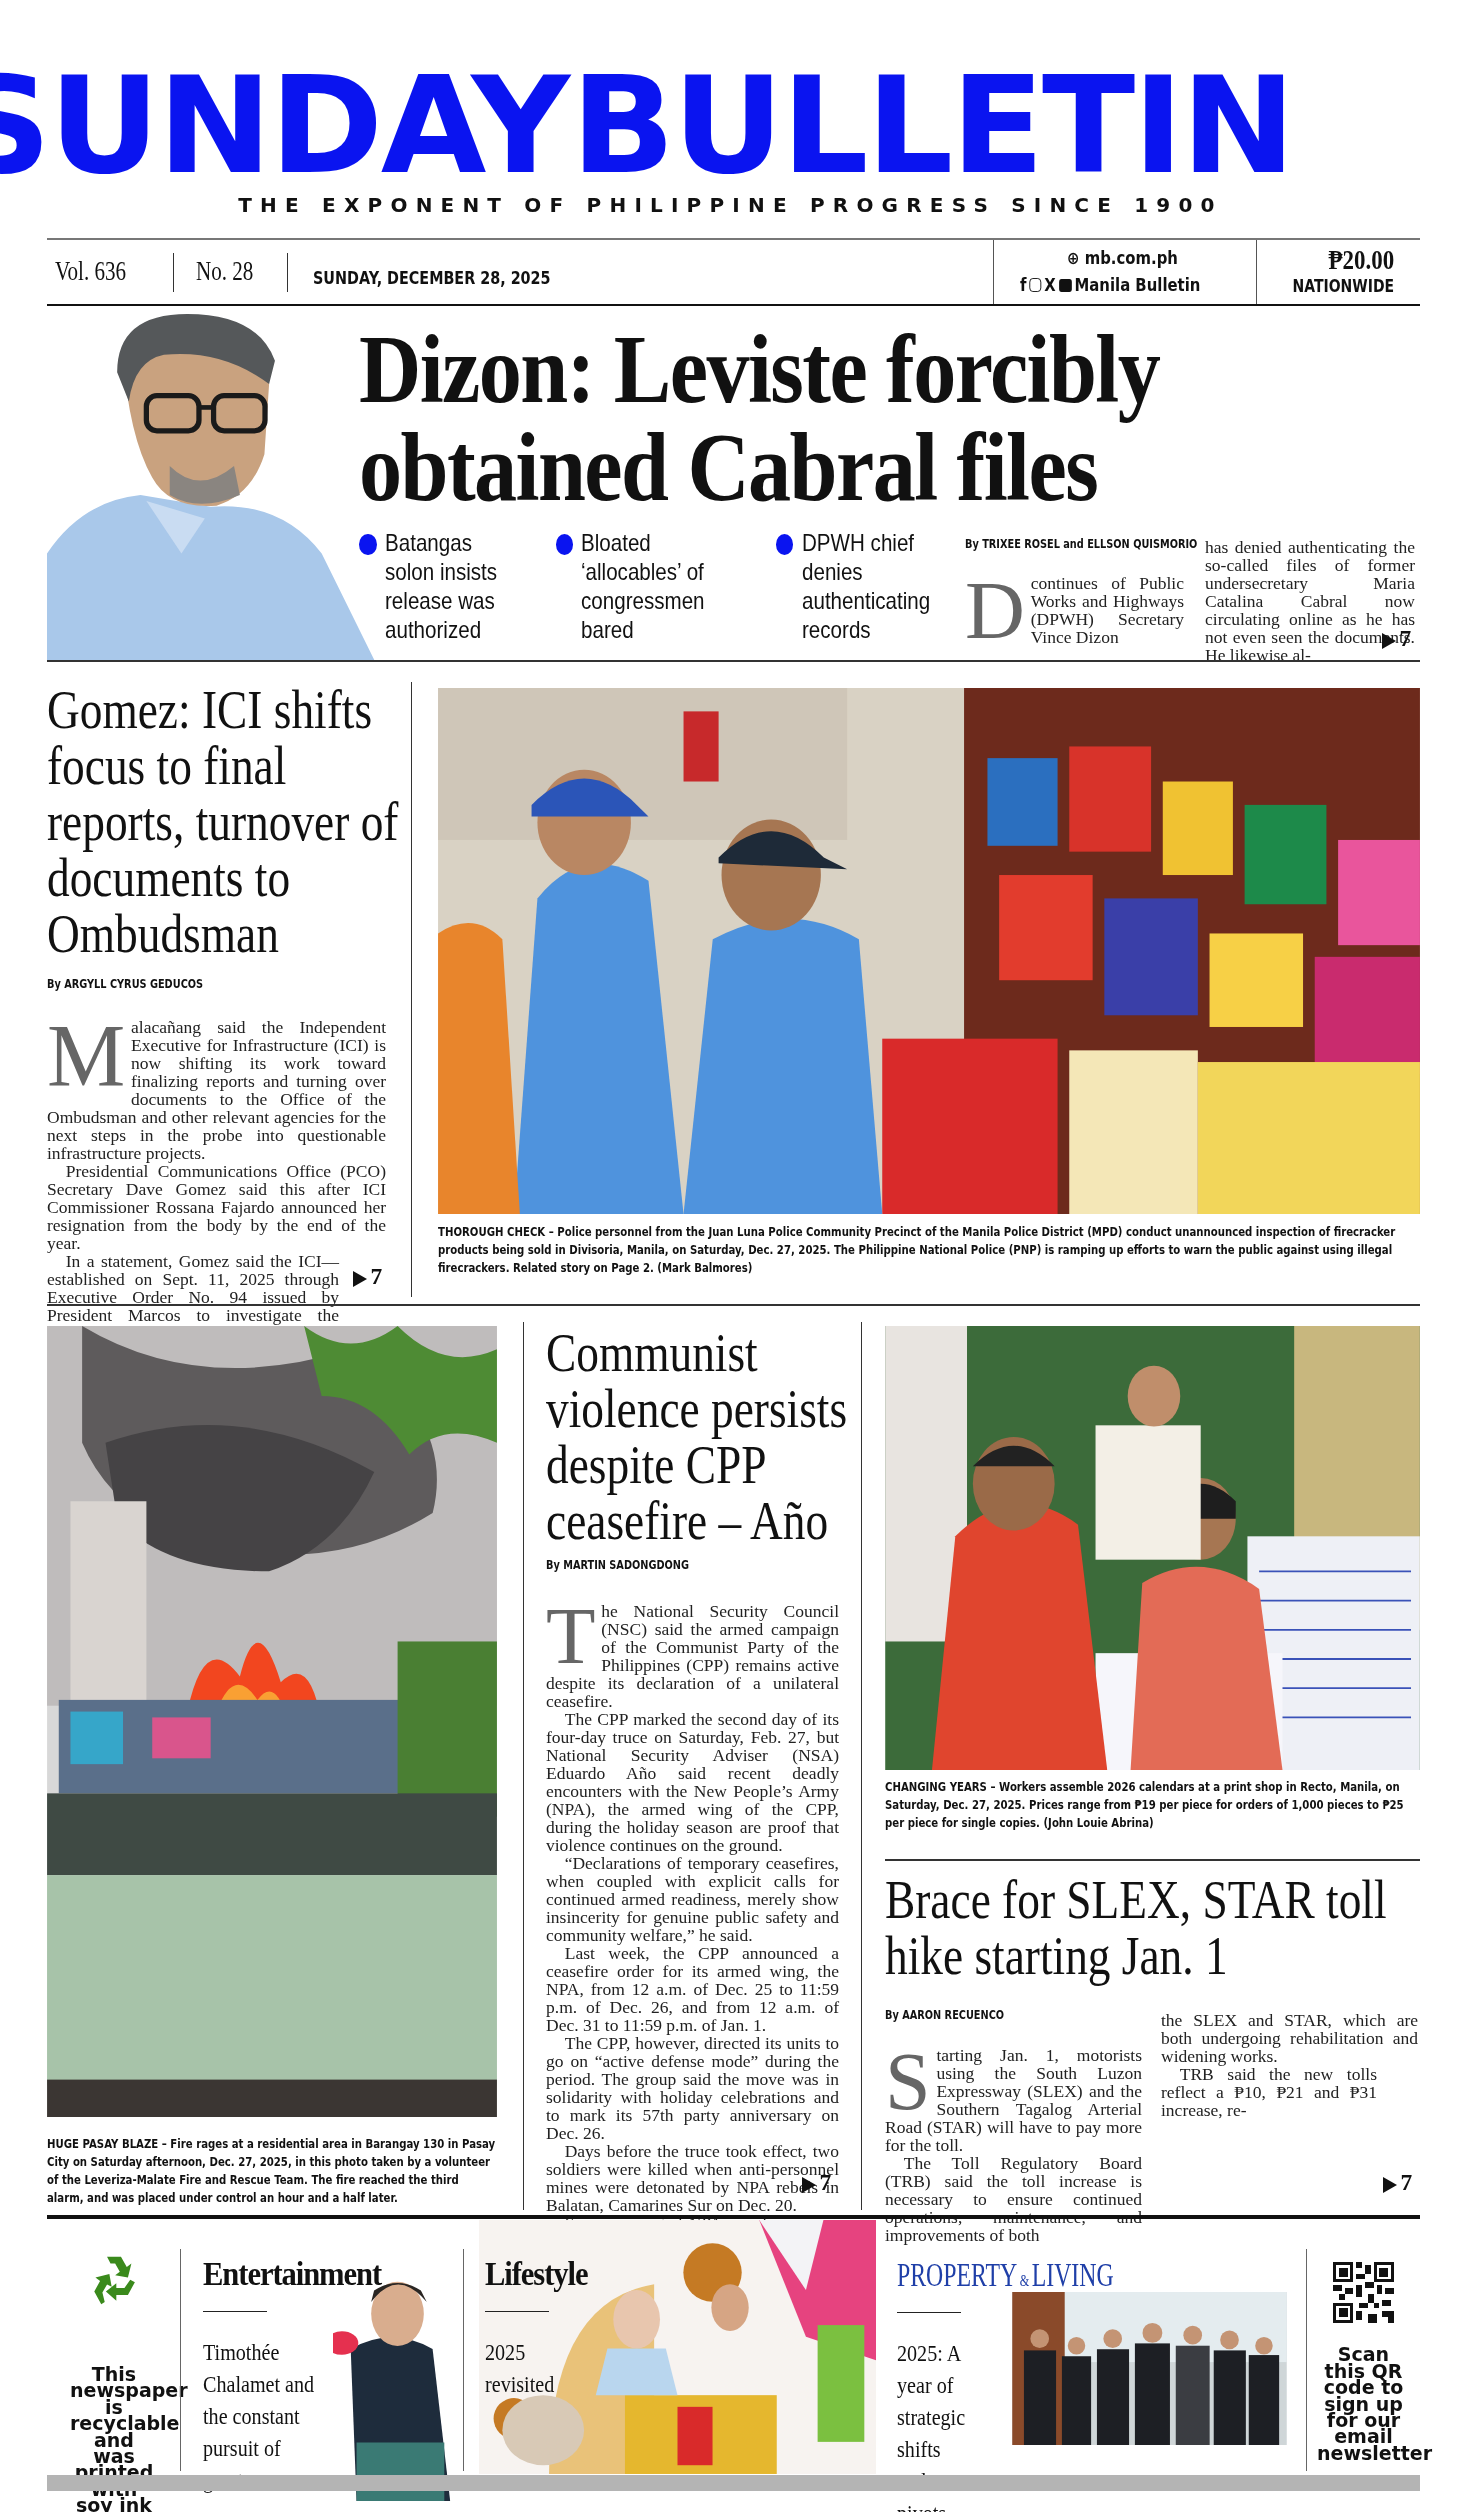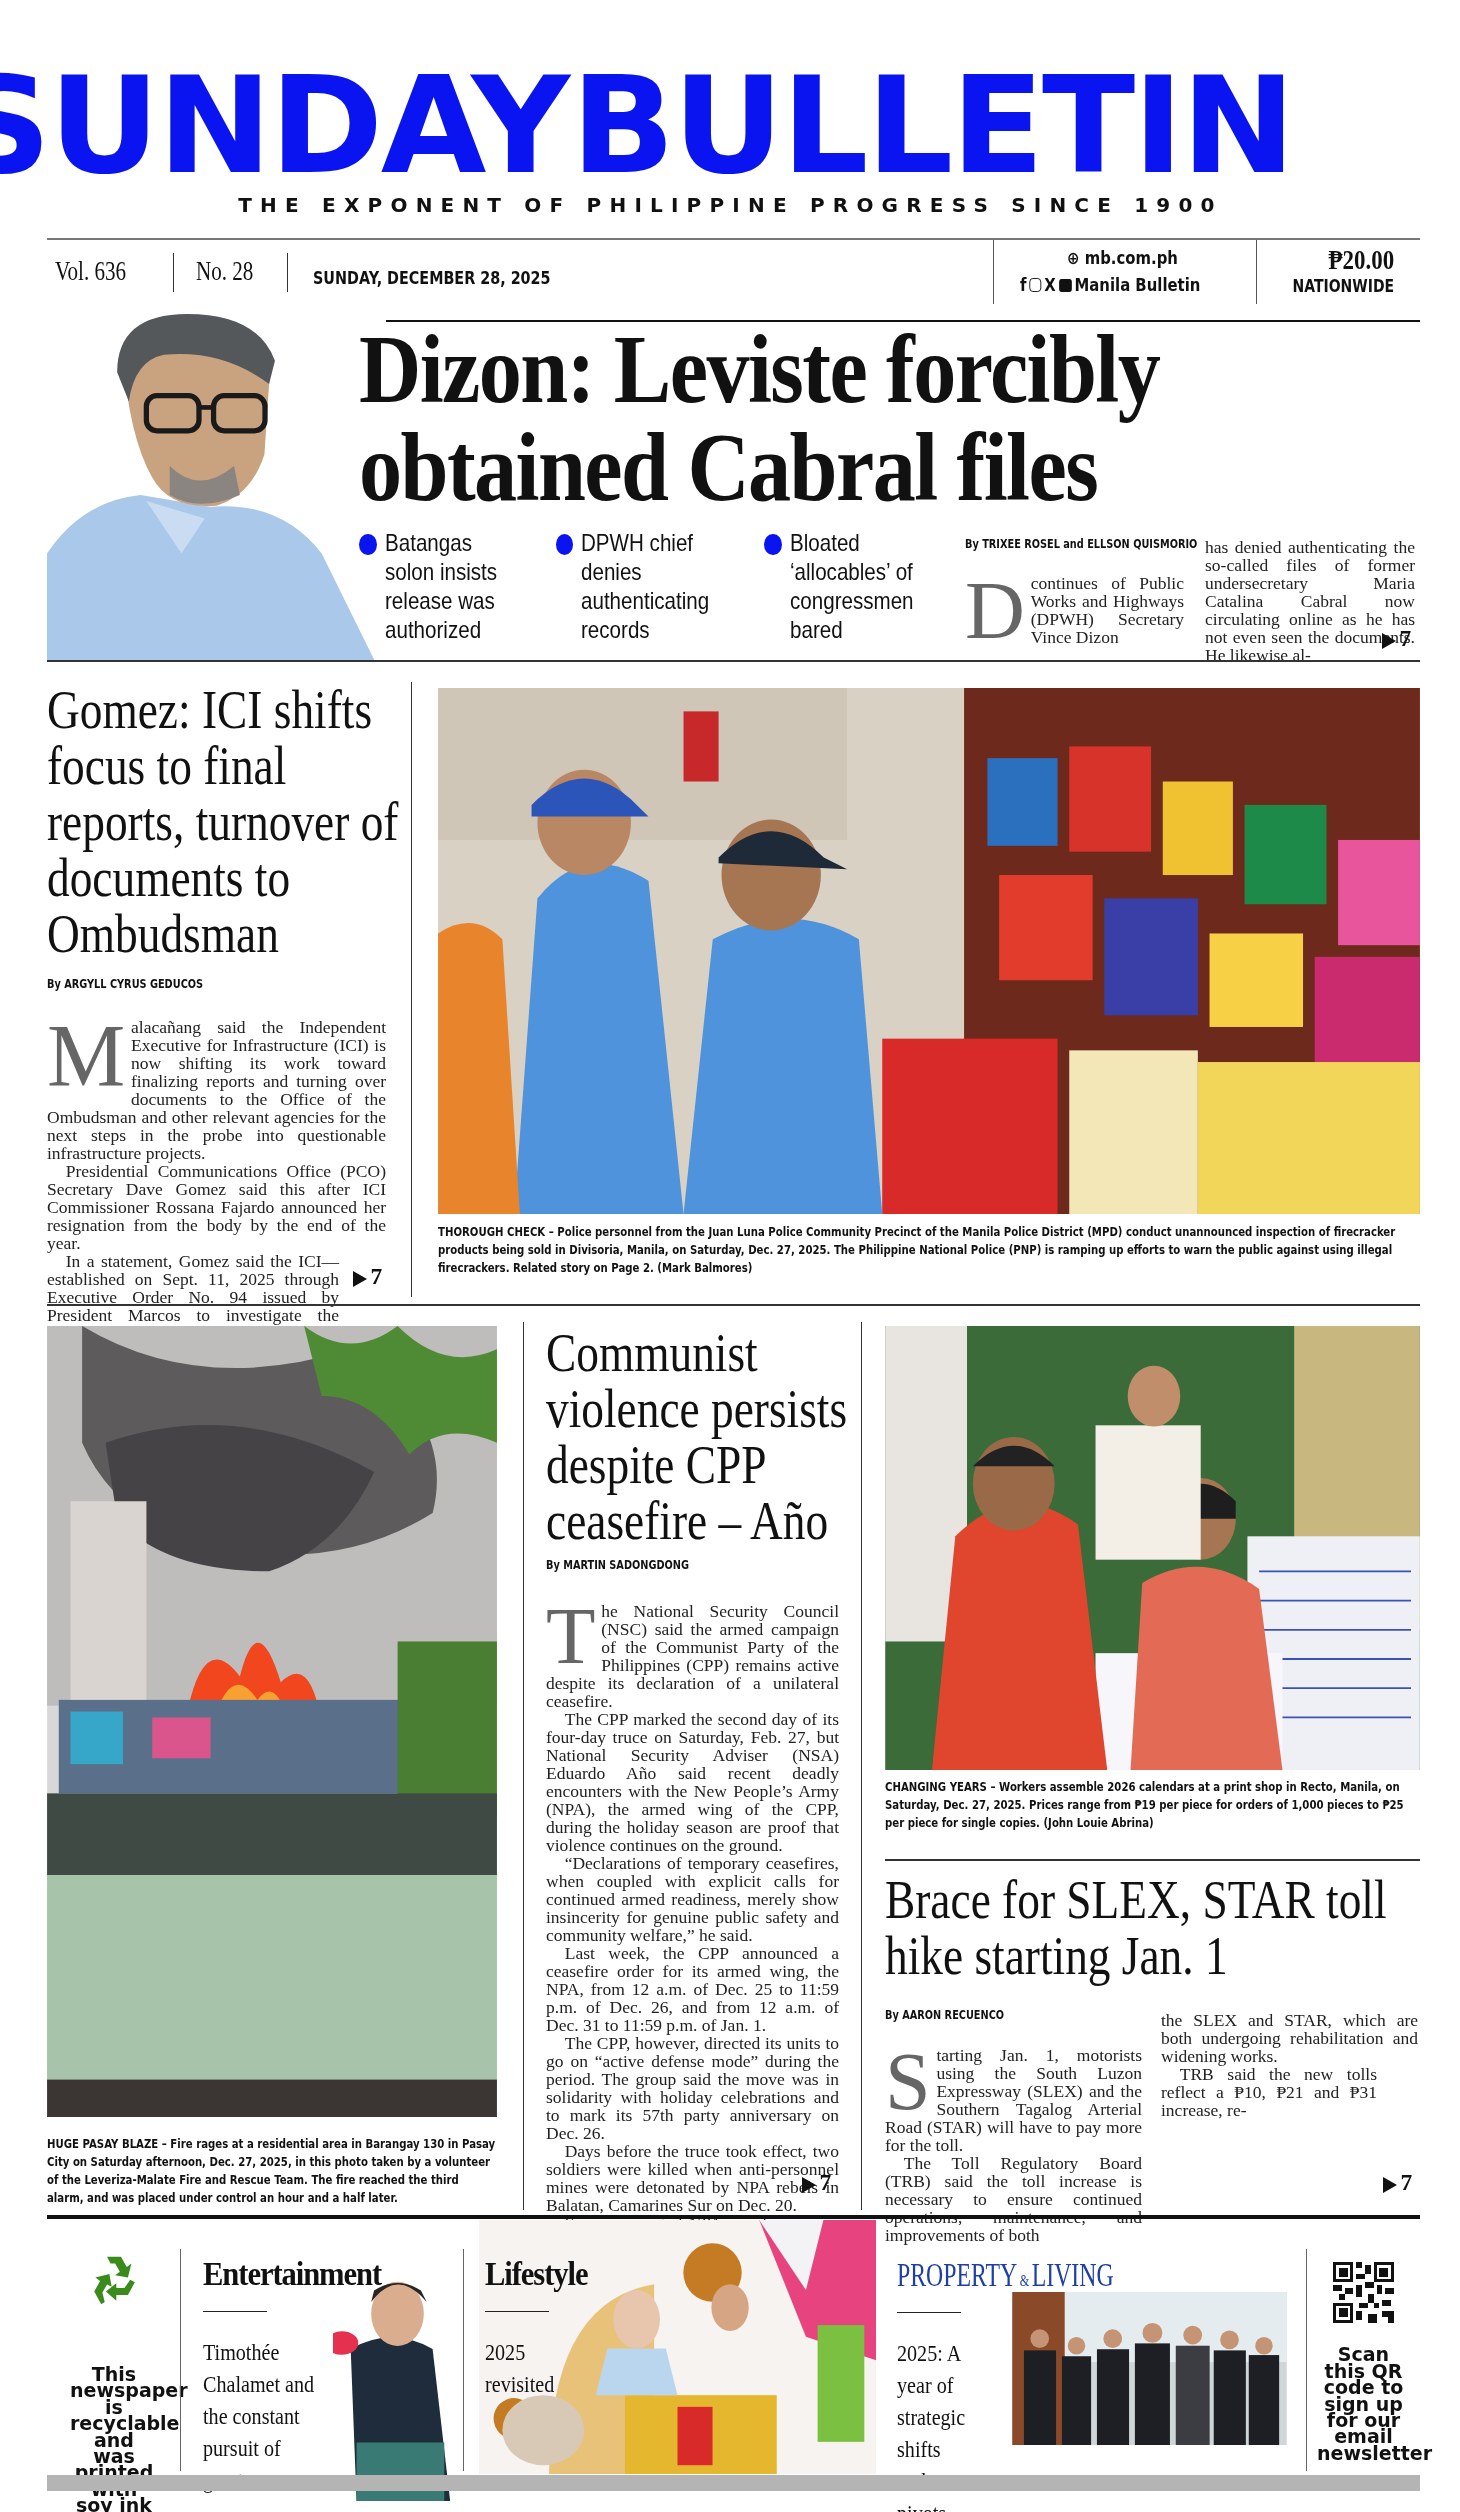--- a/index.html
+++ b/index.html
@@ -5,21 +5,21 @@
   * { box-sizing: border-box; margin: 0; padding: 0; }
   html, body { width: 1461px; height: 2512px; background: #ffffff; overflow: hidden; }
   body { position: relative; font-family: "DejaVu Serif", serif; color: #111; }
   .abs { position: absolute; }
 
   
   .masthead { left: 0; top: 56px; width: 1246px; height: 140px; display: flex; justify-content: center; align-items: center; }
   .mast-word { font-family: "DejaVu Sans", sans-serif; font-weight: bold; color: #0a14f0; font-size: 134px; letter-spacing: -2.3px; transform: scaleX(1.02); line-height: 1; }
   .mast-globe { width: 102px; height: 111px; margin: 0 8.2px; }
   .tagline { left: 0; top: 193px; width: 1461px; text-align: center; font-family: "DejaVu Sans", sans-serif; font-weight: bold; font-size: 20px; letter-spacing: 8.2px; color: #111; }
-  .info-bar { left: 47px; top: 238px; width: 1373px; height: 84px; border-top: 2.3px solid #777; border-bottom: 2.9px solid #111; }
+  .info-bar { left: 47px; top: 238px; width: 1373px; height: 68px; border-top: 2.3px solid #777; border-bottom: 2.9px solid #111; }
   .info-item { position: absolute; top: 16.4px; font-family: "Liberation Serif", serif; font-size: 27px; color: #111; transform: scaleX(0.78); transform-origin: left center; }
   .info-sep { position: absolute; top: 13px; width: 1.2px; height: 39px; background: #333; }
   .info-date { position: absolute; top: 28px; left: 266px; font-family: "DejaVu Sans", sans-serif; font-weight: bold; font-size: 17.5px; transform: scaleX(0.82); transform-origin: left; }
   .info-vline { position: absolute; top: 0; width: 1.2px; height: 64px; background: #555; }
   .info-web { position: absolute; left: 1020px; top: 8.2px; font-family: "DejaVu Sans", sans-serif; font-weight: bold; font-size: 17.5px; transform: scaleX(0.85); transform-origin: left; }
   .info-social { position: absolute; left: 1020px; top: 35px; font-family: "DejaVu Sans", sans-serif; font-weight: bold; font-size: 17.5px; transform: scaleX(0.85); transform-origin: left; display: flex; gap: 3.5px; align-items: center; }
   .info-price { position: absolute; right: 26px; top: 4.7px; font-family: "Liberation Serif", serif; font-weight: bold; font-size: 27px; transform: scaleX(0.85); transform-origin: right; }
   .info-nation { position: absolute; right: 26px; top: 36px; font-family: "DejaVu Sans", sans-serif; font-weight: bold; font-size: 17.5px; transform: scaleX(0.8); transform-origin: right; }
 
   
@@ -124,27 +124,27 @@
 </div>
 <div class="abs lead-headline">
   <div>Dizon: Leviste forcibly</div>
   <div>obtained Cabral files</div>
 </div>
 <div class="abs bullets">
   <div class="bullet">
     <span class="dot"></span>
     <span class="t">Batangas solon insists release was authorized</span>
   </div>
+  <div class="bullet" style="width:199px;">
+    <span class="dot"></span>
+    <span class="t">Bloated ‘allocables’ of congressmen bared</span>
+  </div>
   <div class="bullet" style="width:187px;">
     <span class="dot"></span>
     <span class="t">DPWH chief denies authenticating records</span>
-  </div>
-  <div class="bullet" style="width:199px;">
-    <span class="dot"></span>
-    <span class="t">Bloated ‘allocables’ of congressmen bared</span>
   </div>
 </div>
 <div class="abs byline" style="left:965px;top:536px;">By TRIXEE ROSEL and ELLSON QUISMORIO</div>
 <div class="abs body-text" style="left:965px;top:574px;width:219px;">
   <span class="dropcap">D</span>
   <span>continues of Public Works and Highways (DPWH) Secretary Vince Dizon</span>
 </div>
 <div class="abs body-text" style="left:1205px;top:538px;width:210px;">
   <span>has denied authenticating the so-called files of former undersecretary Maria Catalina Cabral now circulating online as he has not even seen the documents. He likewise al-</span>
 </div>

